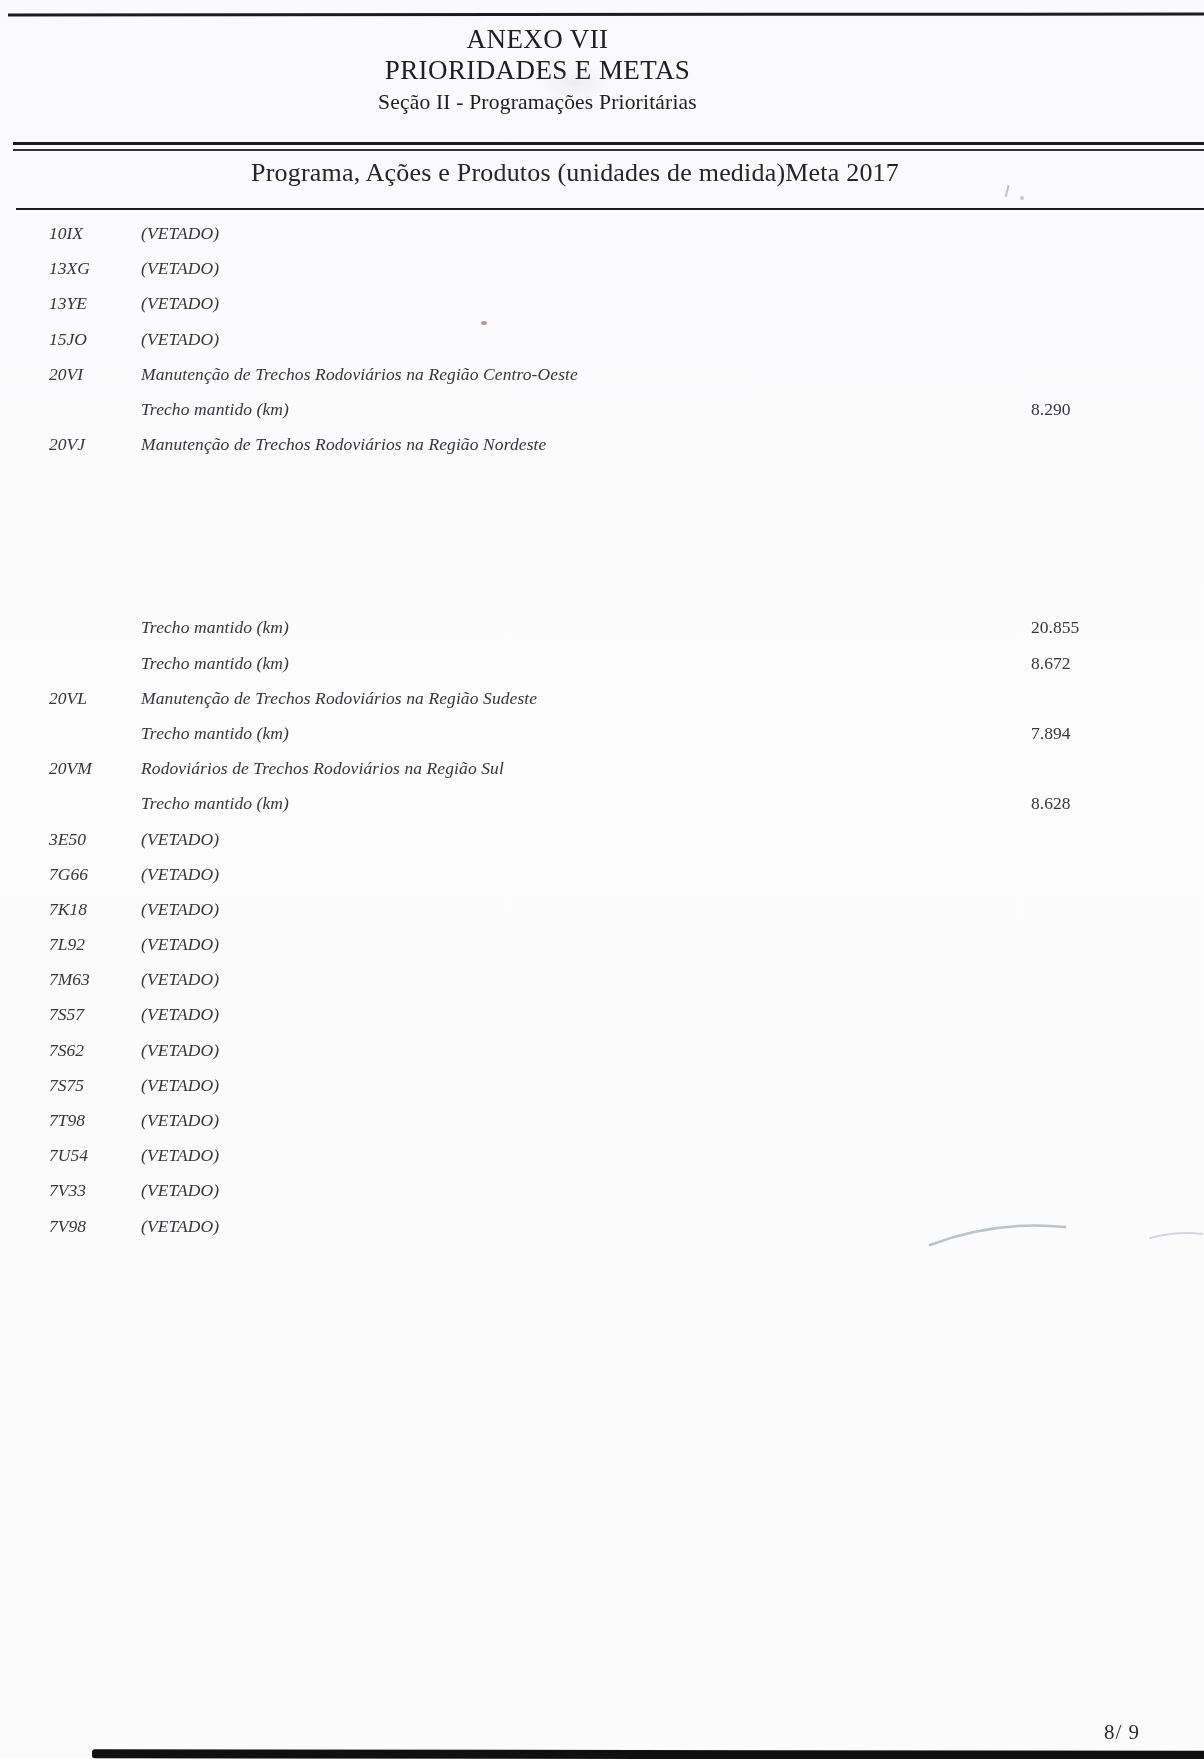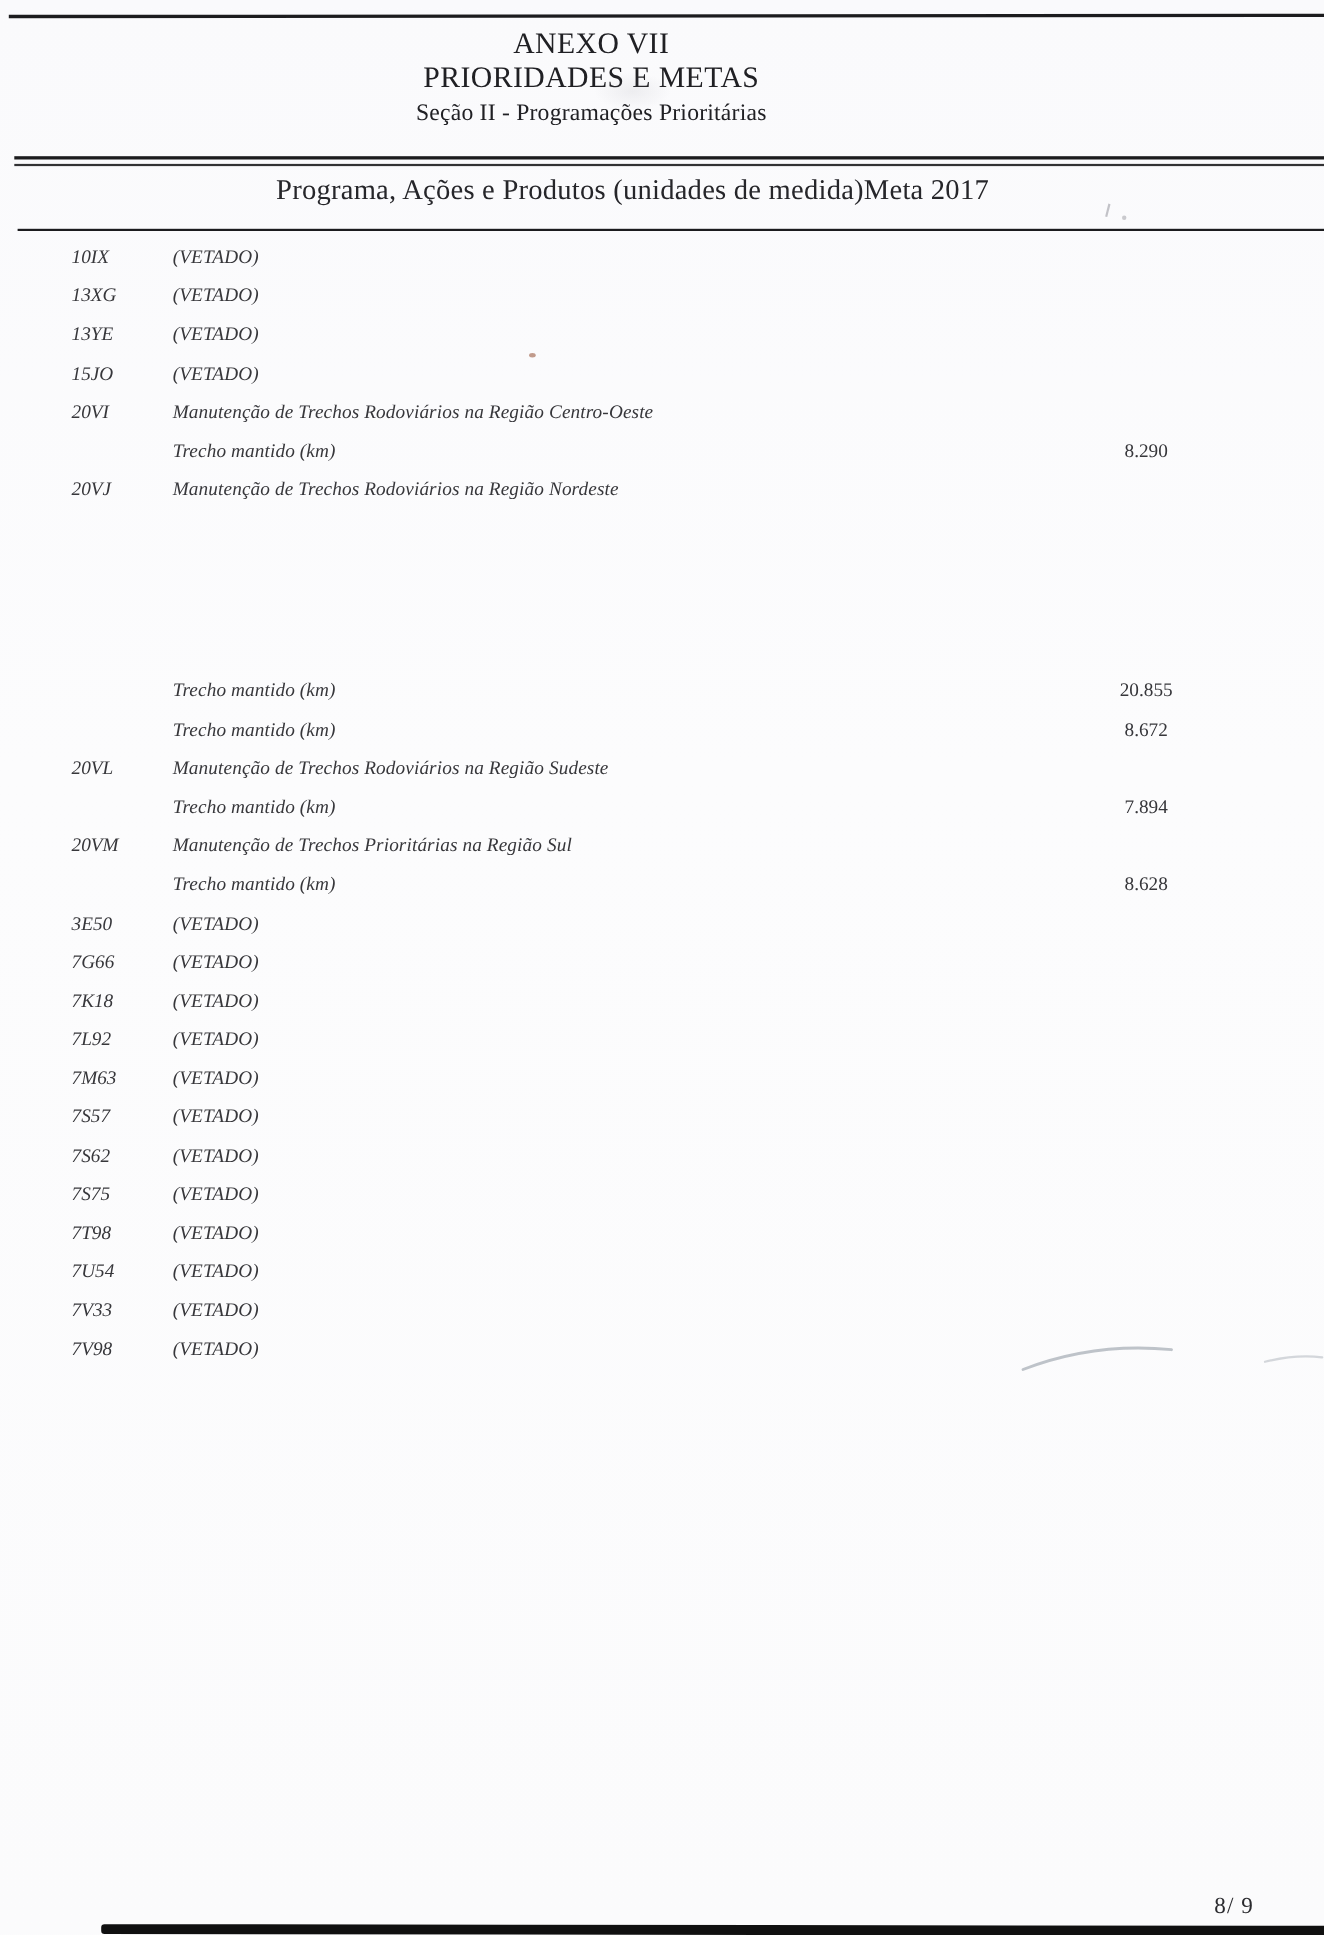--- a/index.html
+++ b/index.html
@@ -24,23 +24,23 @@
   .title{font-size:27px;line-height:31px;letter-spacing:.4px;color:#202024;}
   .section{font-size:21.5px;margin-top:4px;color:#202024;letter-spacing:.2px;}
 
   .colhead{
     position:absolute;top:158px;left:95px;right:149px;
     display:flex;justify-content:center;align-items:flex-start;
     font-size:26px;color:#26262a;letter-spacing:.2px;
   }
   .rows{position:absolute;top:216px;left:0;right:0;}
   .row{height:35.2px;display:flex;align-items:center;font-size:17.5px;color:#37373b;}
-  .row .code{font-style:italic;width:92px;padding-left:65px;flex:0 0 auto;}
+  .row .code{font-style:italic;width:92px;padding-left:49px;flex:0 0 auto;}
   .row .desc{font-style:italic;flex:1 1 auto;letter-spacing:.1px;}
-  .row .val{font-style:normal;flex:0 0 auto;text-align:center;padding-right:117px;min-width:90px;}
+  .row .val{font-style:normal;flex:0 0 auto;text-align:left;padding-right:83px;min-width:90px;}
   .row-spacer{height:148px;}
 
   .footer{position:absolute;top:1720px;right:64px;font-size:21px;color:#2b2b2f;letter-spacing:1px;}
   .scan-bar{position:absolute;top:1750px;left:92px;right:0;height:9px;background:var(--scan-bar,#101010);border-radius:3px 0 0 3px;transform:rotate(0.08deg);}
 
   .pen{position:absolute;left:915px;top:1212px;}
   .artifact{position:absolute;pointer-events:none;}
   .speck-red{left:481px;top:321px;width:6px;height:4px;border-radius:50%;background:rgba(146,77,47,.55);}
   .smudge{left:540px;top:66px;width:70px;height:34px;border-radius:50%;
           background:radial-gradient(closest-side,rgba(120,120,130,.10),rgba(120,120,130,0));}
@@ -122,21 +122,21 @@
     <span class="desc">Manutenção de Trechos Rodoviários na Região Sudeste</span>
     <span class="val"></span>
   </div>
       <div class="row">
     <span class="code"></span>
     <span class="desc">Trecho mantido (km)</span>
     <span class="val">7.894</span>
   </div>
       <div class="row">
     <span class="code">20VM</span>
-    <span class="desc">Manutenção de Trechos Prioritárias na Região Sul</span>
+    <span class="desc">Rodoviários de Trechos Rodoviários na Região Sul</span>
     <span class="val"></span>
   </div>
       <div class="row">
     <span class="code"></span>
     <span class="desc">Trecho mantido (km)</span>
     <span class="val">8.628</span>
   </div>
       <div class="row">
     <span class="code">3E50</span>
     <span class="desc">(VETADO)</span>

